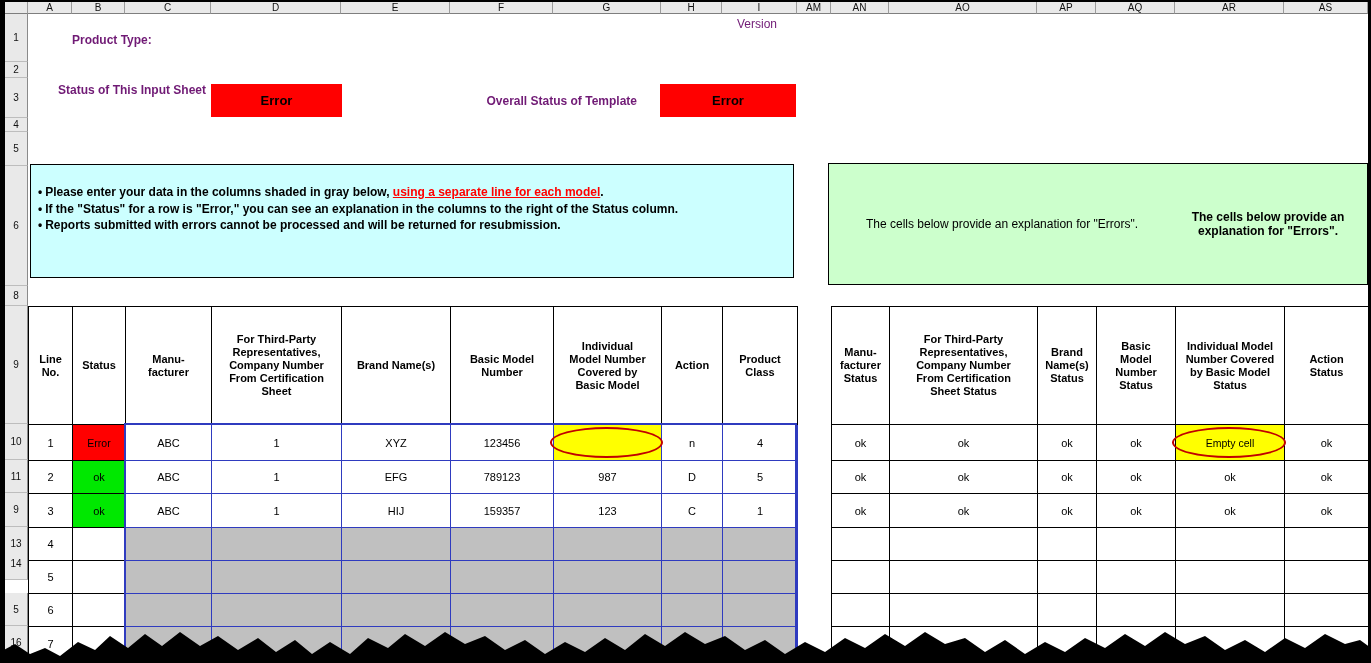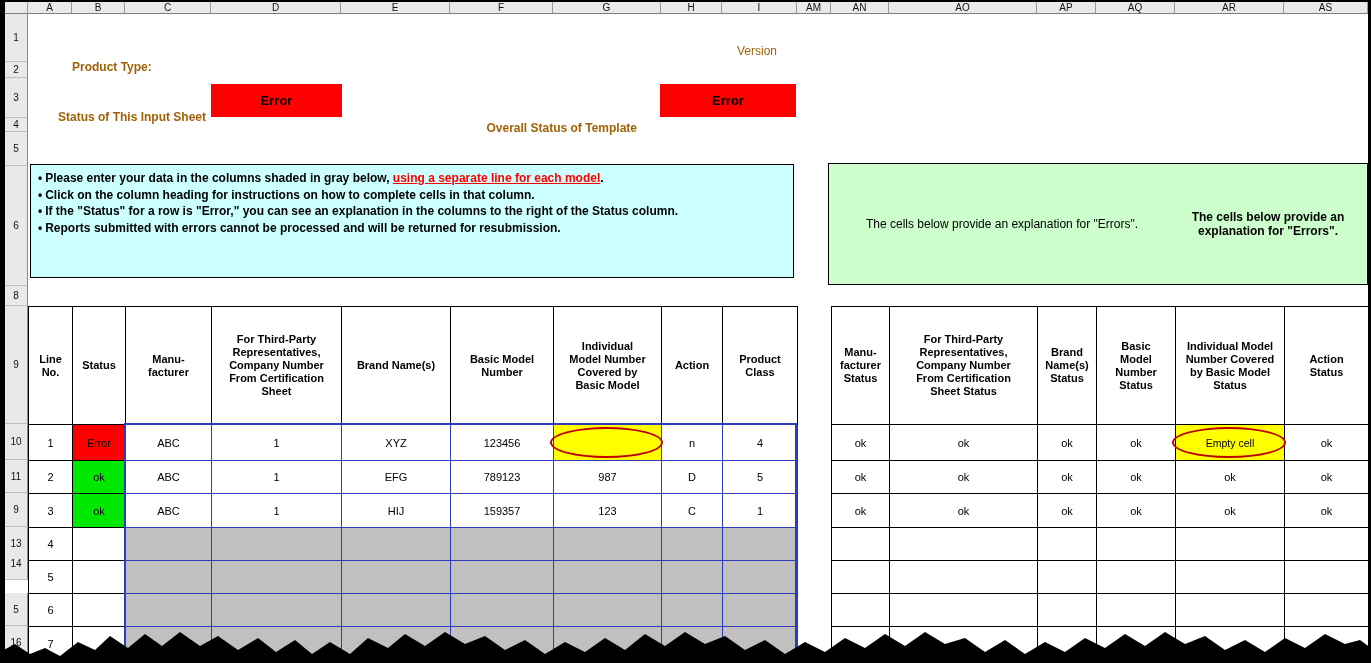--- a/index.html
+++ b/index.html
@@ -10,27 +10,27 @@
 
   
   .colbar { left:5px; top:2px; height:12px; display:flex; }
   .colbar .c { height:12px; background:#e9e9e9; border-right:1px solid #9b9b9b; border-bottom:1px solid #7e7e7e;
                font-size:10px; line-height:11px; color:#111; display:flex; align-items:center; justify-content:center; }
   .gr { position:absolute; left:5px; width:23px; background:#e9e9e9; border-right:1px solid #8a8a8a;
         border-bottom:1px solid #bdbdbd; font-size:10px; color:#111; display:flex; align-items:center; justify-content:center; }
 
   
   .bold { font-weight:bold; }
-  .lbl12 { font-size:12px; color:#a16207;margin-top:27px; }
+  .lbl12 { font-size:12px; color:#701a75; }
   .errbox { background:var(--error_bg); display:flex; align-items:center; justify-content:center;
             font-weight:bold; font-size:13px; color:#000; }
   .title { font-size:15px; font-weight:bold; text-align:center; color:#000;margin-top:40px; }
 
   
-  .instr { background:var(--instructions_bg); border:1px solid #000; padding:5px 7px 0 7px; }
+  .instr { background:var(--instructions_bg); border:1px solid #000; padding:19px 7px 0 7px; }
   .bullet { font-size:12px; font-weight:bold; line-height:16.5px; color:#000; }
   .bullet .mark { margin-right:3px; }
   .redlink { color:#ff0000; text-decoration:underline; }
   .expbox { background:var(--explanation_bg); border:1px solid #000; display:flex; align-items:center; }
   .exp-left { flex:1; font-size:12px; text-align:center; padding:0 10px; color:#000; }
   .exp-right { width:192px; font-size:12px; font-weight:bold; text-align:center; padding-right:6px; color:#000; }
 
   
   .tbl { border-collapse:collapse; table-layout:fixed; font-size:11px; color:#000; }
   .tbl td { overflow:hidden; text-align:center; vertical-align:middle; padding:1px 2px; }
@@ -97,23 +97,20 @@
   <div class="abs errbox" style="left:211px;top:84px;width:131px;height:33px">Error</div>
 
   <div class="abs lbl12 bold" style="left:437px;top:94px;width:200px;text-align:right">Overall Status of Template</div>
   <div class="abs errbox" style="left:660px;top:84px;width:136px;height:33px">Error</div>
 
   <div class="abs title" style="left:28px;top:140px;width:769px">Certification Report</div>
 
   <div class="abs instr" style="left:30px;top:164px;width:764px;height:114px">
     <div class="bullet">
       <span class="mark">•</span><span>Please enter your data in the columns shaded in gray below, </span><span class="redlink">using a separate line for each model</span><span>.</span>
-    </div>
-    <div class="bullet">
-      <span class="mark">•</span><span>Click on the column heading for instructions on how to complete cells in that column.</span>
     </div>
     <div class="bullet">
       <span class="mark">•</span><span>If the "Status" for a row is "Error," you can see an explanation in the columns to the right of the Status column.</span>
     </div>
     <div class="bullet">
       <span class="mark">•</span><span>Reports submitted with errors cannot be processed and will be returned for resubmission.</span>
     </div>
   </div>
 
   <div class="abs expbox" style="left:828px;top:163px;width:540px;height:122px">

